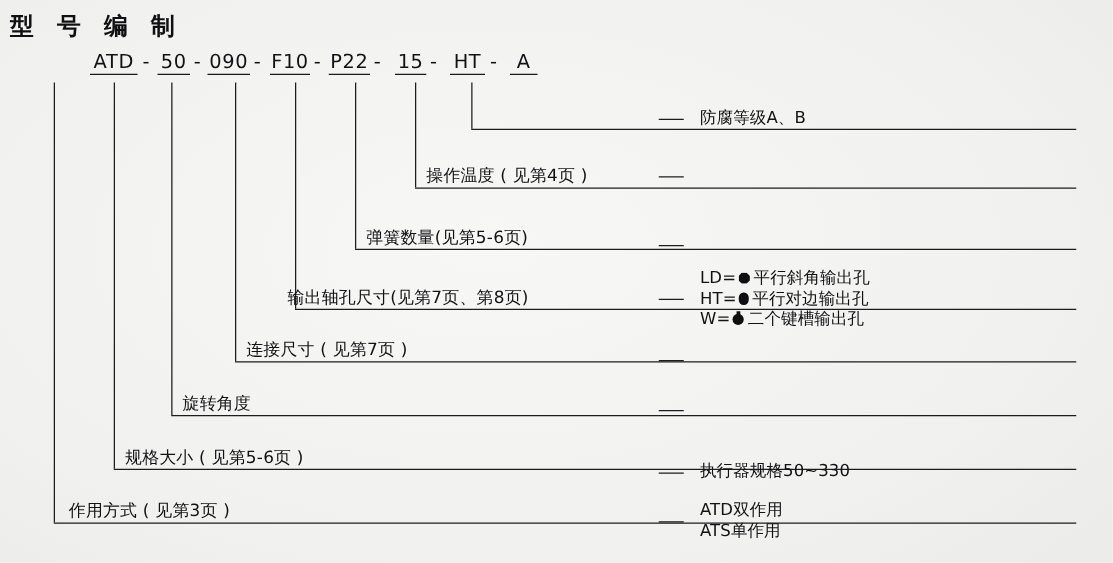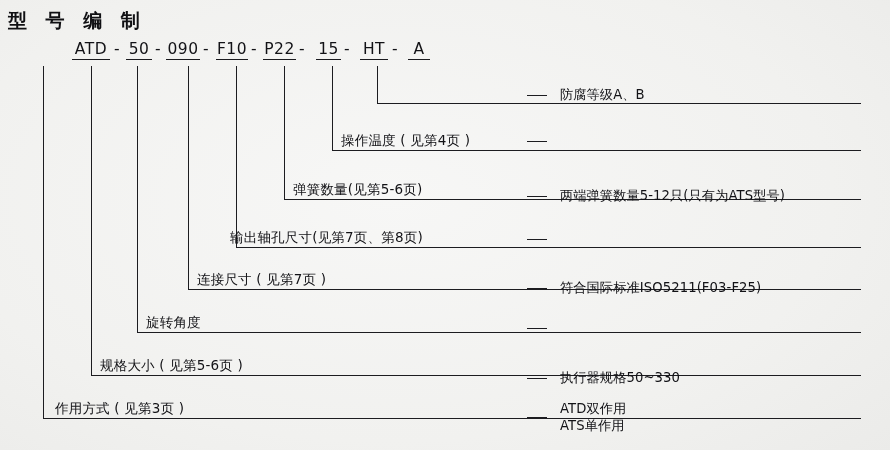--- a/index.html
+++ b/index.html
@@ -196,28 +196,33 @@
   <div class="abs rdash" style="left:527px; top:288px"></div>
   <div class="abs rdash" style="left:527px; top:328px"></div>
   <div class="abs rdash" style="left:527px; top:378px"></div>
   <div class="abs rdash" style="left:527px; top:417px"></div>
 
   <div class="abs desc" style="left:560px; top:87px">
     <span class="ln">防腐等级A、B</span>
   </div>
 
 
-  <div class="abs desc" style="left:560px; top:188px">
-    <span class="ln">两端弹簧数量5-12只(只有为ATS型号)</span>
-  </div>
-
-
-  <div class="abs desc" style="left:560px; top:280px">
-    <span class="ln">符合国际标准ISO5211(F03-F25)</span>
-  </div>
+
+  <div class="abs desc" style="left:560px; top:215px">
+    <span class="ln">
+      <span>LD=</span><span class="glyph g-oct"></span><span>平行斜角输出孔</span>
+    </span>
+    <span class="ln">
+      <span>HT=</span><span class="glyph g-oval"></span><span>平行对边输出孔</span>
+    </span>
+    <span class="ln">
+      <span>W=</span><span class="glyph g-key"></span><span>二个键槽输出孔</span>
+    </span>
+  </div>
+
 
 
   <div class="abs desc" style="left:560px; top:370px">
     <span class="ln">执行器规格50~330</span>
   </div>
 
   <div class="abs desc" style="left:560px; top:401px">
     <span class="ln">ATD双作用</span>
     <span class="ln">ATS单作用</span>
   </div>

